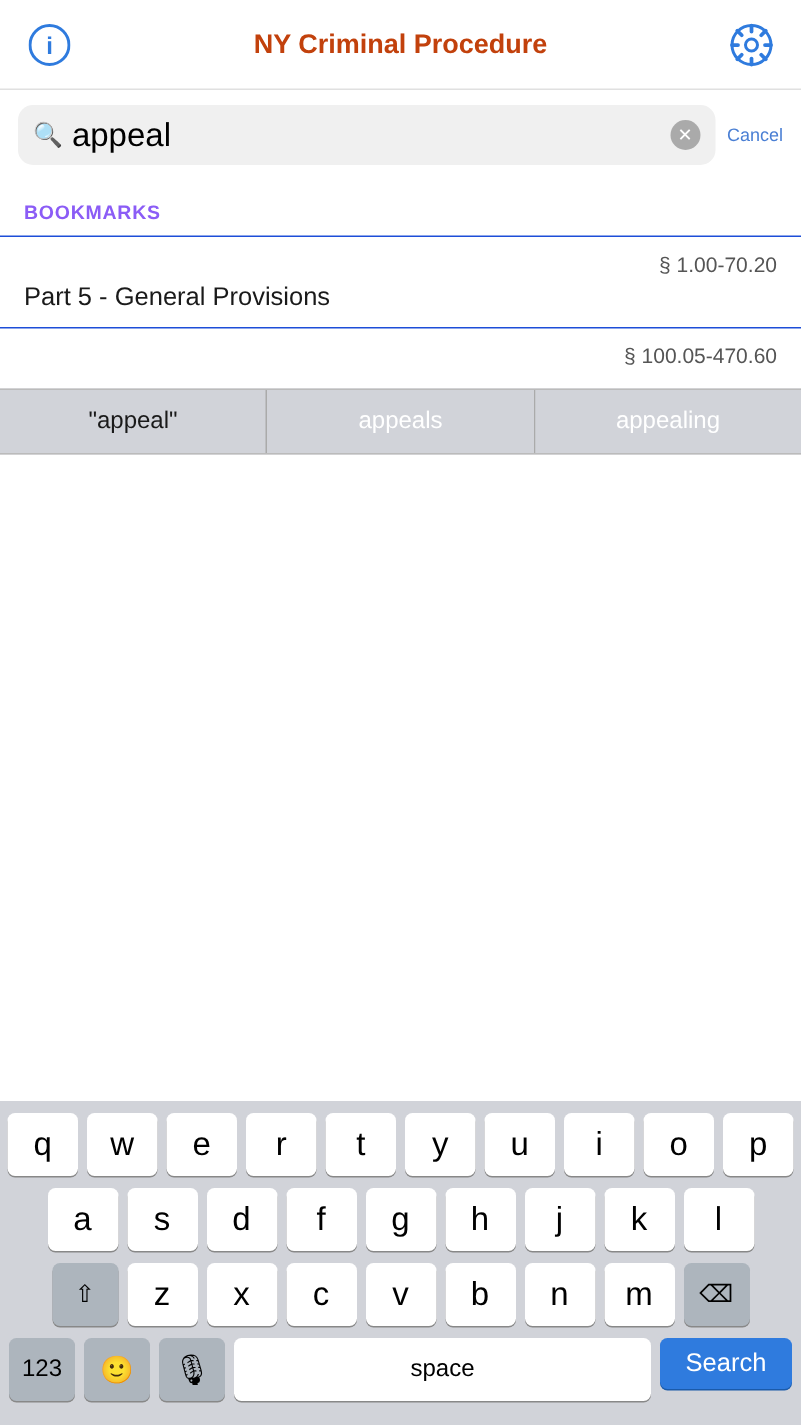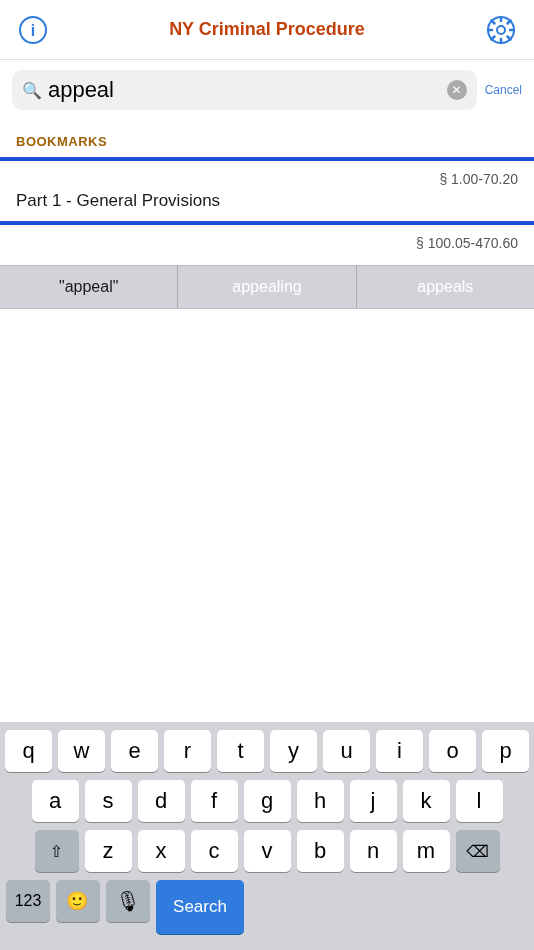--- a/index.html
+++ b/index.html
@@ -92,27 +92,27 @@
     
     .content {
       background: #fff;
     }
 
     
     .section-header {
       padding: 14px 16px 8px 16px;
       font-size: 13px;
       font-weight: 600;
-      color: #a16207;
+      color: #8b5cf6;
       letter-spacing: 0.5px;
     }
 
     
     .bookmark-item {
-      border-top: 4px solid #1d4ed8;
+      border-top: 1px solid #1d4ed8;
       padding: 10px 16px 10px 16px;
     }
     .bookmark-range {
       text-align: right;
       font-size: 14px;
       color: #555;
       margin-bottom: 4px;
     }
     .bookmark-title {
       font-size: 17px;
@@ -234,21 +234,21 @@
       align-items: center;
       justify-content: center;
       font-size: 16px;
       color: #000;
       box-shadow: 0 1px 0 #888;
       cursor: pointer;
     }
     .search-key {
       background: #2f7bde;
       border-radius: 5px;
-      height: 54px;
+      height: 34px;
       min-width: 88px;
       display: flex;
       align-items: center;
       justify-content: center;
       font-size: 17px;
       color: #fff;
       box-shadow: 0 1px 0 #1a5aaa;
       cursor: pointer;
     }
     .padding-bottom {
@@ -301,38 +301,38 @@
   </div>
   <button class="cancel-btn">Cancel</button>
 </div>
 
 <div class="content">
 
   <div class="section-header">BOOKMARKS</div>
 
   <div class="bookmark-item">
     <div class="bookmark-range">§ 1.00-70.20</div>
-    <div class="bookmark-title">Part 1 - General Provisions</div>
+    <div class="bookmark-title">Part 5 - General Provisions</div>
   </div>
 
   <div class="bookmark-item">
     <div class="bookmark-range">§ 100.05-470.60</div>
   </div>
 
 </div>
 
 <div class="autocomplete-bar">
   <div class="autocomplete-item quoted">
     <span>"appeal"</span>
   </div>
   <div class="autocomplete-item">
+    <span>appeals</span>
+  </div>
+  <div class="autocomplete-item">
     <span>appealing</span>
-  </div>
-  <div class="autocomplete-item">
-    <span>appeals</span>
   </div>
 </div>
 
 <div class="keyboard">
 
   <div class="key-row">
     <div class="key">q</div>
     <div class="key">w</div>
     <div class="key">e</div>
     <div class="key">r</div>
@@ -365,17 +365,18 @@
     <div class="key">b</div>
     <div class="key">n</div>
     <div class="key">m</div>
     <div class="key special backspace-key">⌫</div>
   </div>
 
   <div class="bottom-row">
     <div class="key special num-key">123</div>
     <div class="emoji-key">🙂</div>
     <div class="mic-key">🎙</div>
+    <div class="space-key">space</div>
     <div class="search-key">Search</div>
   </div>
 
   <div class="padding-bottom"></div>
 </div>
 
 </body></html>

